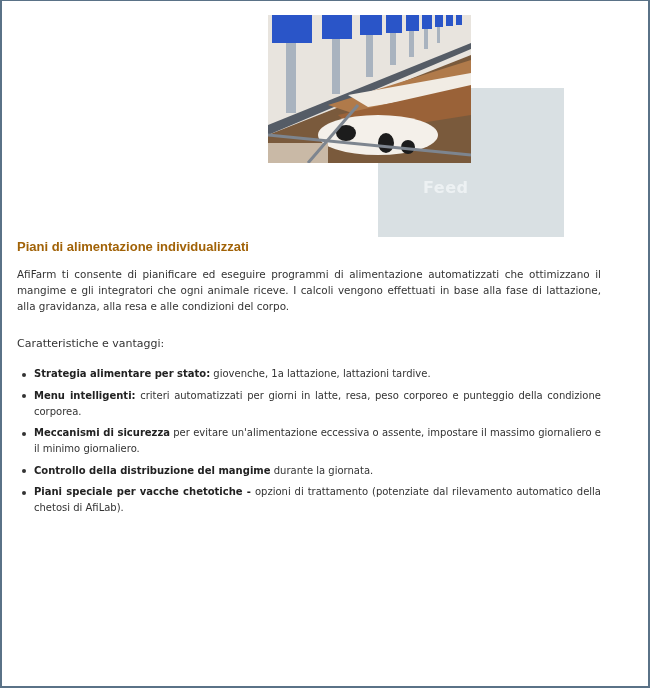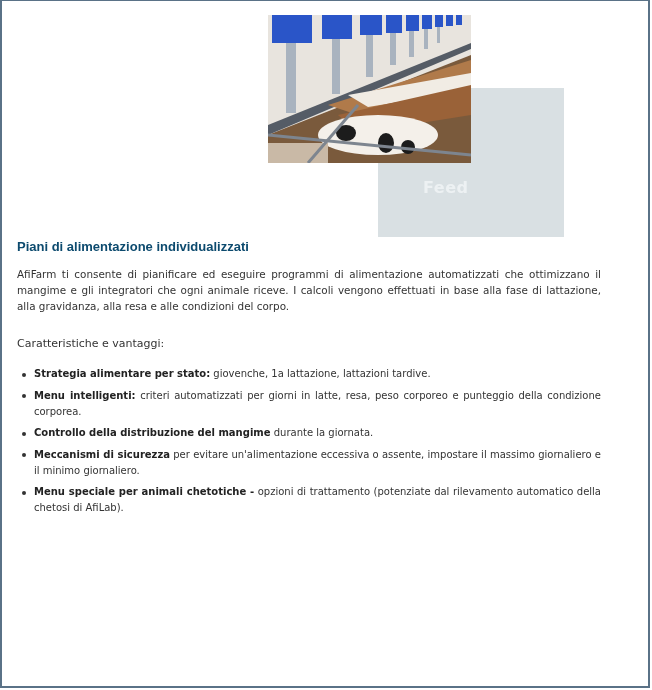--- a/index.html
+++ b/index.html
@@ -23,21 +23,21 @@
       color: #edf1f3; letter-spacing: 0.5px;
     }
     .photo {
       position: absolute; left: 268px; top: 15px; width: 203px; height: 148px; overflow: hidden;
       background: #8a6a4a;
     }
     .photo svg { display:block; }
     .section-title {
       position: absolute; left: 17px; top: 239px;
       font-family: "Liberation Sans", sans-serif; font-weight: bold; font-size: 13px;
-      color: #0c4a6e;
+      color: #a16207;
     }
     .intro {
       position: absolute; left: 17px; top: 266px; width: 584px;
       font-family: "DejaVu Sans", sans-serif; font-size: 10.4px; line-height: 16px;
       color: #333333; text-align: justify;
     }
     .features-label {
       position: absolute; left: 17px; top: 336px;
       font-size: 11px; color: #333333; line-height: 16px;
     }
@@ -109,16 +109,16 @@
 
 <div class="section-title">Piani di alimentazione individualizzati</div>
 
 <p class="intro" style="margin:0">AfiFarm ti consente di pianificare ed eseguire programmi di alimentazione automatizzati che ottimizzano il mangime e gli integratori che ogni animale riceve. I calcoli vengono effettuati in base alla fase di lattazione, alla gravidanza, alla resa e alle condizioni del corpo.</p>
 
 <div class="features-label">Caratteristiche e vantaggi:</div>
 
 <ul class="features">
   <li><b>Strategia alimentare per stato:</b><span> giovenche, 1a lattazione, lattazioni tardive.</span></li>
   <li><b>Menu intelligenti:</b><span> criteri automatizzati per giorni in latte, resa, peso corporeo e punteggio della condizione corporea.</span></li>
+  <li><b>Meccanismi di sicurezza</b><span> per evitare un'alimentazione eccessiva o assente, impostare il massimo giornaliero e il minimo giornaliero.</span></li>
   <li><b>Controllo della distribuzione del mangime</b><span> durante la giornata.</span></li>
-  <li><b>Meccanismi di sicurezza</b><span> per evitare un'alimentazione eccessiva o assente, impostare il massimo giornaliero e il minimo giornaliero.</span></li>
-  <li><b>Menu speciale per animali chetotiche -</b><span> opzioni di trattamento (potenziate dal rilevamento automatico della chetosi di AfiLab).</span></li>
+  <li><b>Piani speciale per vacche chetotiche -</b><span> opzioni di trattamento (potenziate dal rilevamento automatico della chetosi di AfiLab).</span></li>
 </ul>
 
 </body></html>

